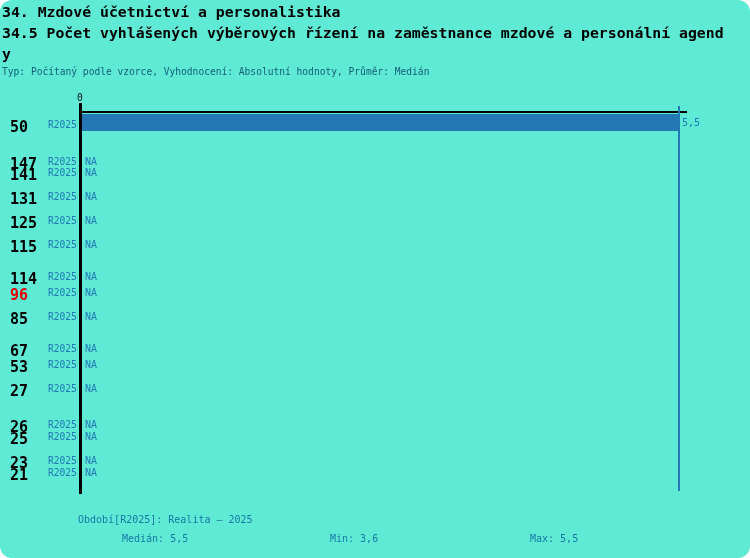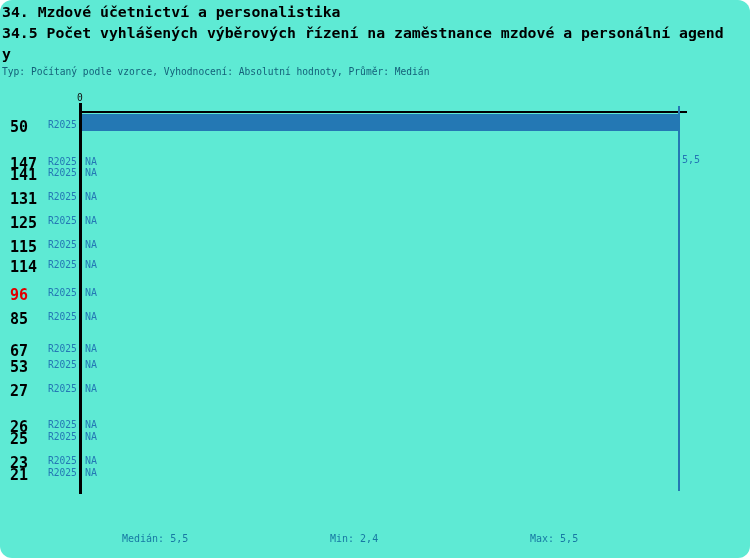--- a/index.html
+++ b/index.html
@@ -93,21 +93,20 @@
   .row-bar {
     position: absolute;
     left: 82px;
     top: 2px;
     height: 17px;
   }
   .row-value {
     position: absolute;
     top: 5px;
     font-size: 10px;
-    margin-top: 37px;
   }
 
   .footer-text { font-size: 10px; }
   #footer-period { left: 78px; top: 514px; }
   #footer-median { left: 78px; top: 533px; padding-left: 44px; }
   #footer-min    { left: 330px; top: 533px; }
   #footer-max    { left: 530px; top: 533px; }
 </style>
 </head>
 <body>
@@ -149,21 +148,21 @@
       <div class="row" style="top: 208px;">
         <span class="row-id">125</span>
         <span class="row-period" style="color: rgb(36, 120, 180);">R2025</span>
         <span class="row-na" style="color: rgb(36, 120, 180);">NA</span>
       </div>
       <div class="row" style="top: 232px;">
         <span class="row-id">115</span>
         <span class="row-period" style="color: rgb(36, 120, 180);">R2025</span>
         <span class="row-na" style="color: rgb(36, 120, 180);">NA</span>
       </div>
-      <div class="row" style="top: 252px;">
+      <div class="row" style="top: 264px;">
         <span class="row-id">114</span>
         <span class="row-period" style="color: rgb(36, 120, 180);">R2025</span>
         <span class="row-na" style="color: rgb(36, 120, 180);">NA</span>
       </div>
       <div class="row" style="top: 280px;">
         <span class="row-id hl">96</span>
         <span class="row-period" style="color: rgb(36, 120, 180);">R2025</span>
         <span class="row-na" style="color: rgb(36, 120, 180);">NA</span>
       </div>
       <div class="row" style="top: 304px;">
@@ -201,17 +200,18 @@
         <span class="row-period" style="color: rgb(36, 120, 180);">R2025</span>
         <span class="row-na" style="color: rgb(36, 120, 180);">NA</span>
       </div>
       <div class="row" style="top: 460px;">
         <span class="row-id">21</span>
         <span class="row-period" style="color: rgb(36, 120, 180);">R2025</span>
         <span class="row-na" style="color: rgb(36, 120, 180);">NA</span>
       </div>
     </div>
 
+  <div class="abs footer-text" id="footer-period" style="color: rgb(23, 121, 163);">Období[R2025]: Realita – 2025</div>
   <div class="abs footer-text" id="footer-median" style="color: rgb(23, 121, 163);">Medián: 5,5</div>
-  <div class="abs footer-text" id="footer-min" style="color: rgb(23, 121, 163);">Min: 2,4</div>
+  <div class="abs footer-text" id="footer-min" style="color: rgb(23, 121, 163);">Min: 3,6</div>
   <div class="abs footer-text" id="footer-max" style="color: rgb(23, 121, 163);">Max: 5,5</div>
 
 </div>
 
 </body></html>

